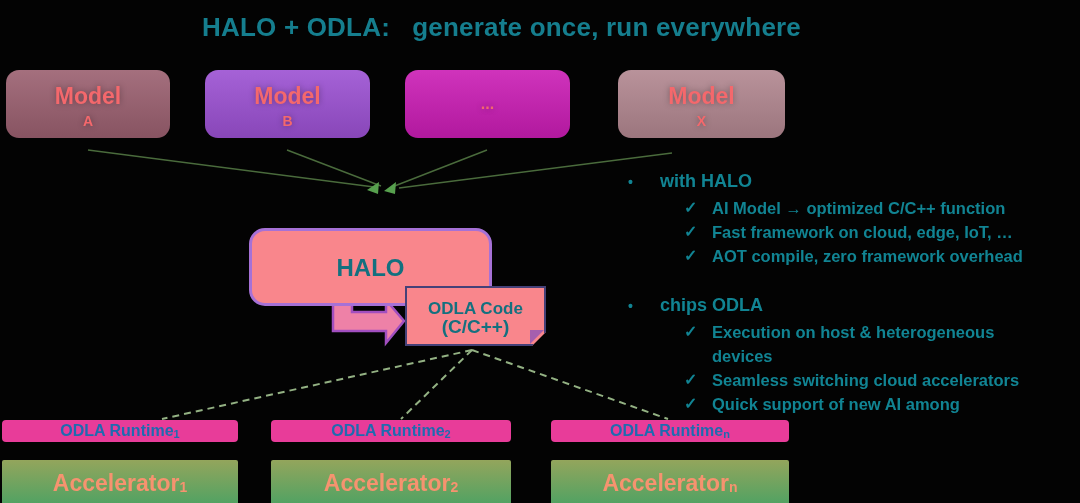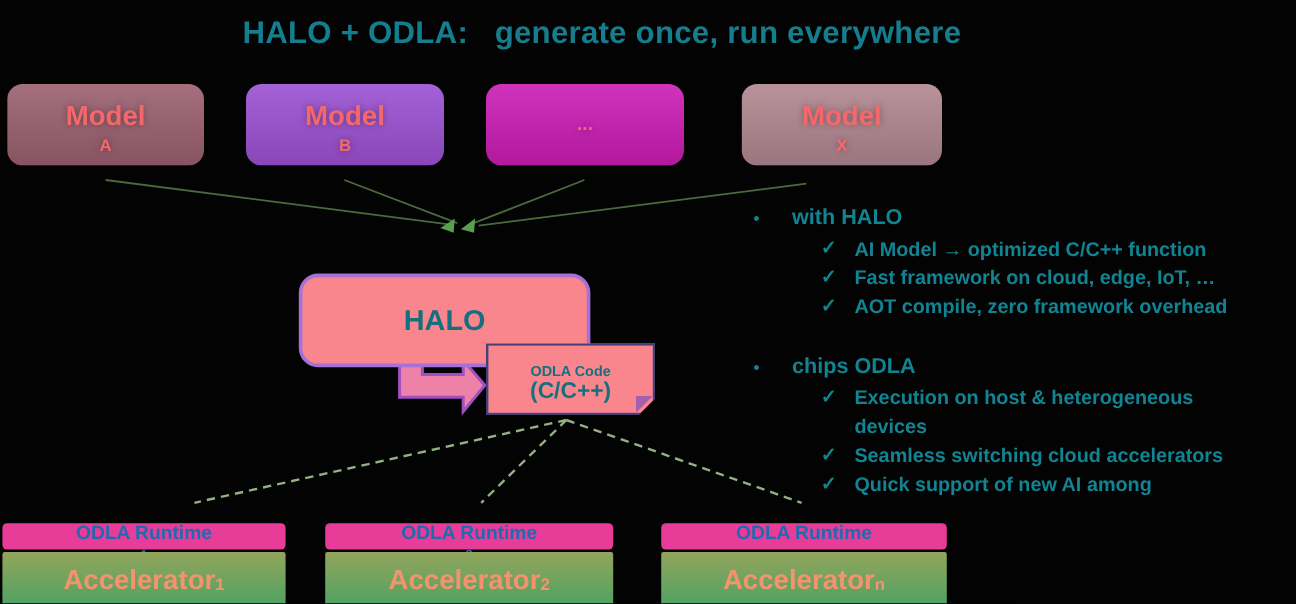--- a/index.html
+++ b/index.html
@@ -42,42 +42,42 @@
   }
   
   .odla-code{
     position:absolute;left:405px;top:286px;width:141px;height:60px;
     background:var(--halo-bg,#f9868c);
     border:2px solid var(--odla-border,#454178);
     clip-path:polygon(0 0,100% 0,100% calc(100% - 14px),calc(100% - 14px) 100%,0 100%);
     display:flex;flex-direction:column;align-items:center;justify-content:center;
     color:var(--box-text-teal,#14707f);
   }
-  .odla-code .l1{font-size:12px;line-height:20px;}
+  .odla-code .l1{font-size:17px;line-height:20px;}
   .odla-code .l2{font-size:19px;line-height:15px;}
   .fold{
     position:absolute;right:0;bottom:0;width:14px;height:14px;
     background:var(--fold-color,#a55fae);
     clip-path:polygon(0 0,100% 0,0 100%);
   }
   
   .features{position:absolute;left:628px;top:170px;width:452px;color:var(--text-teal,#118493);}
   .feat-heading{display:flex;align-items:baseline;font-size:18px;line-height:22px;}
   .feat-heading .bullet{width:32px;font-size:14px;}
   .feat-items{margin:3px 0 0 56px;width:368px;}
   .feat-item{display:flex;align-items:flex-start;font-size:16.5px;line-height:24px;}
   .feat-item .check{flex:0 0 28px;font-size:16px;}
   .feat-item .txt{flex:1;}
   .gap{height:26px;}
   
   .runtime{
-    position:absolute;top:436px;height:22px;border-radius:4px;
+    position:absolute;top:420px;height:22px;border-radius:4px;
     background:var(--runtime-bg,#e83c99);
-    display:flex;align-items:center;
-    color:var(--runtime-text,#1e6bb0);font-size:16px;flex-direction:column;
+    display:flex;align-items:center;justify-content:center;
+    color:var(--runtime-text,#1e6bb0);font-size:16px;
   }
   .runtime sub{font-size:11px;position:relative;bottom:-3px;}
   .accel{
     position:absolute;top:450px;height:46px;border-radius:2px;
     background:linear-gradient(180deg,var(--accel-top,#93a55c),var(--accel-bottom,#4ea263));
     display:flex;align-items:center;justify-content:center;
     color:var(--accel-text,#f6936f);font-size:23px;margin-top:10px;
   }
   .accel sub{font-size:14px;position:relative;bottom:-4px;}
   .col1{left:2px;width:236px;}

